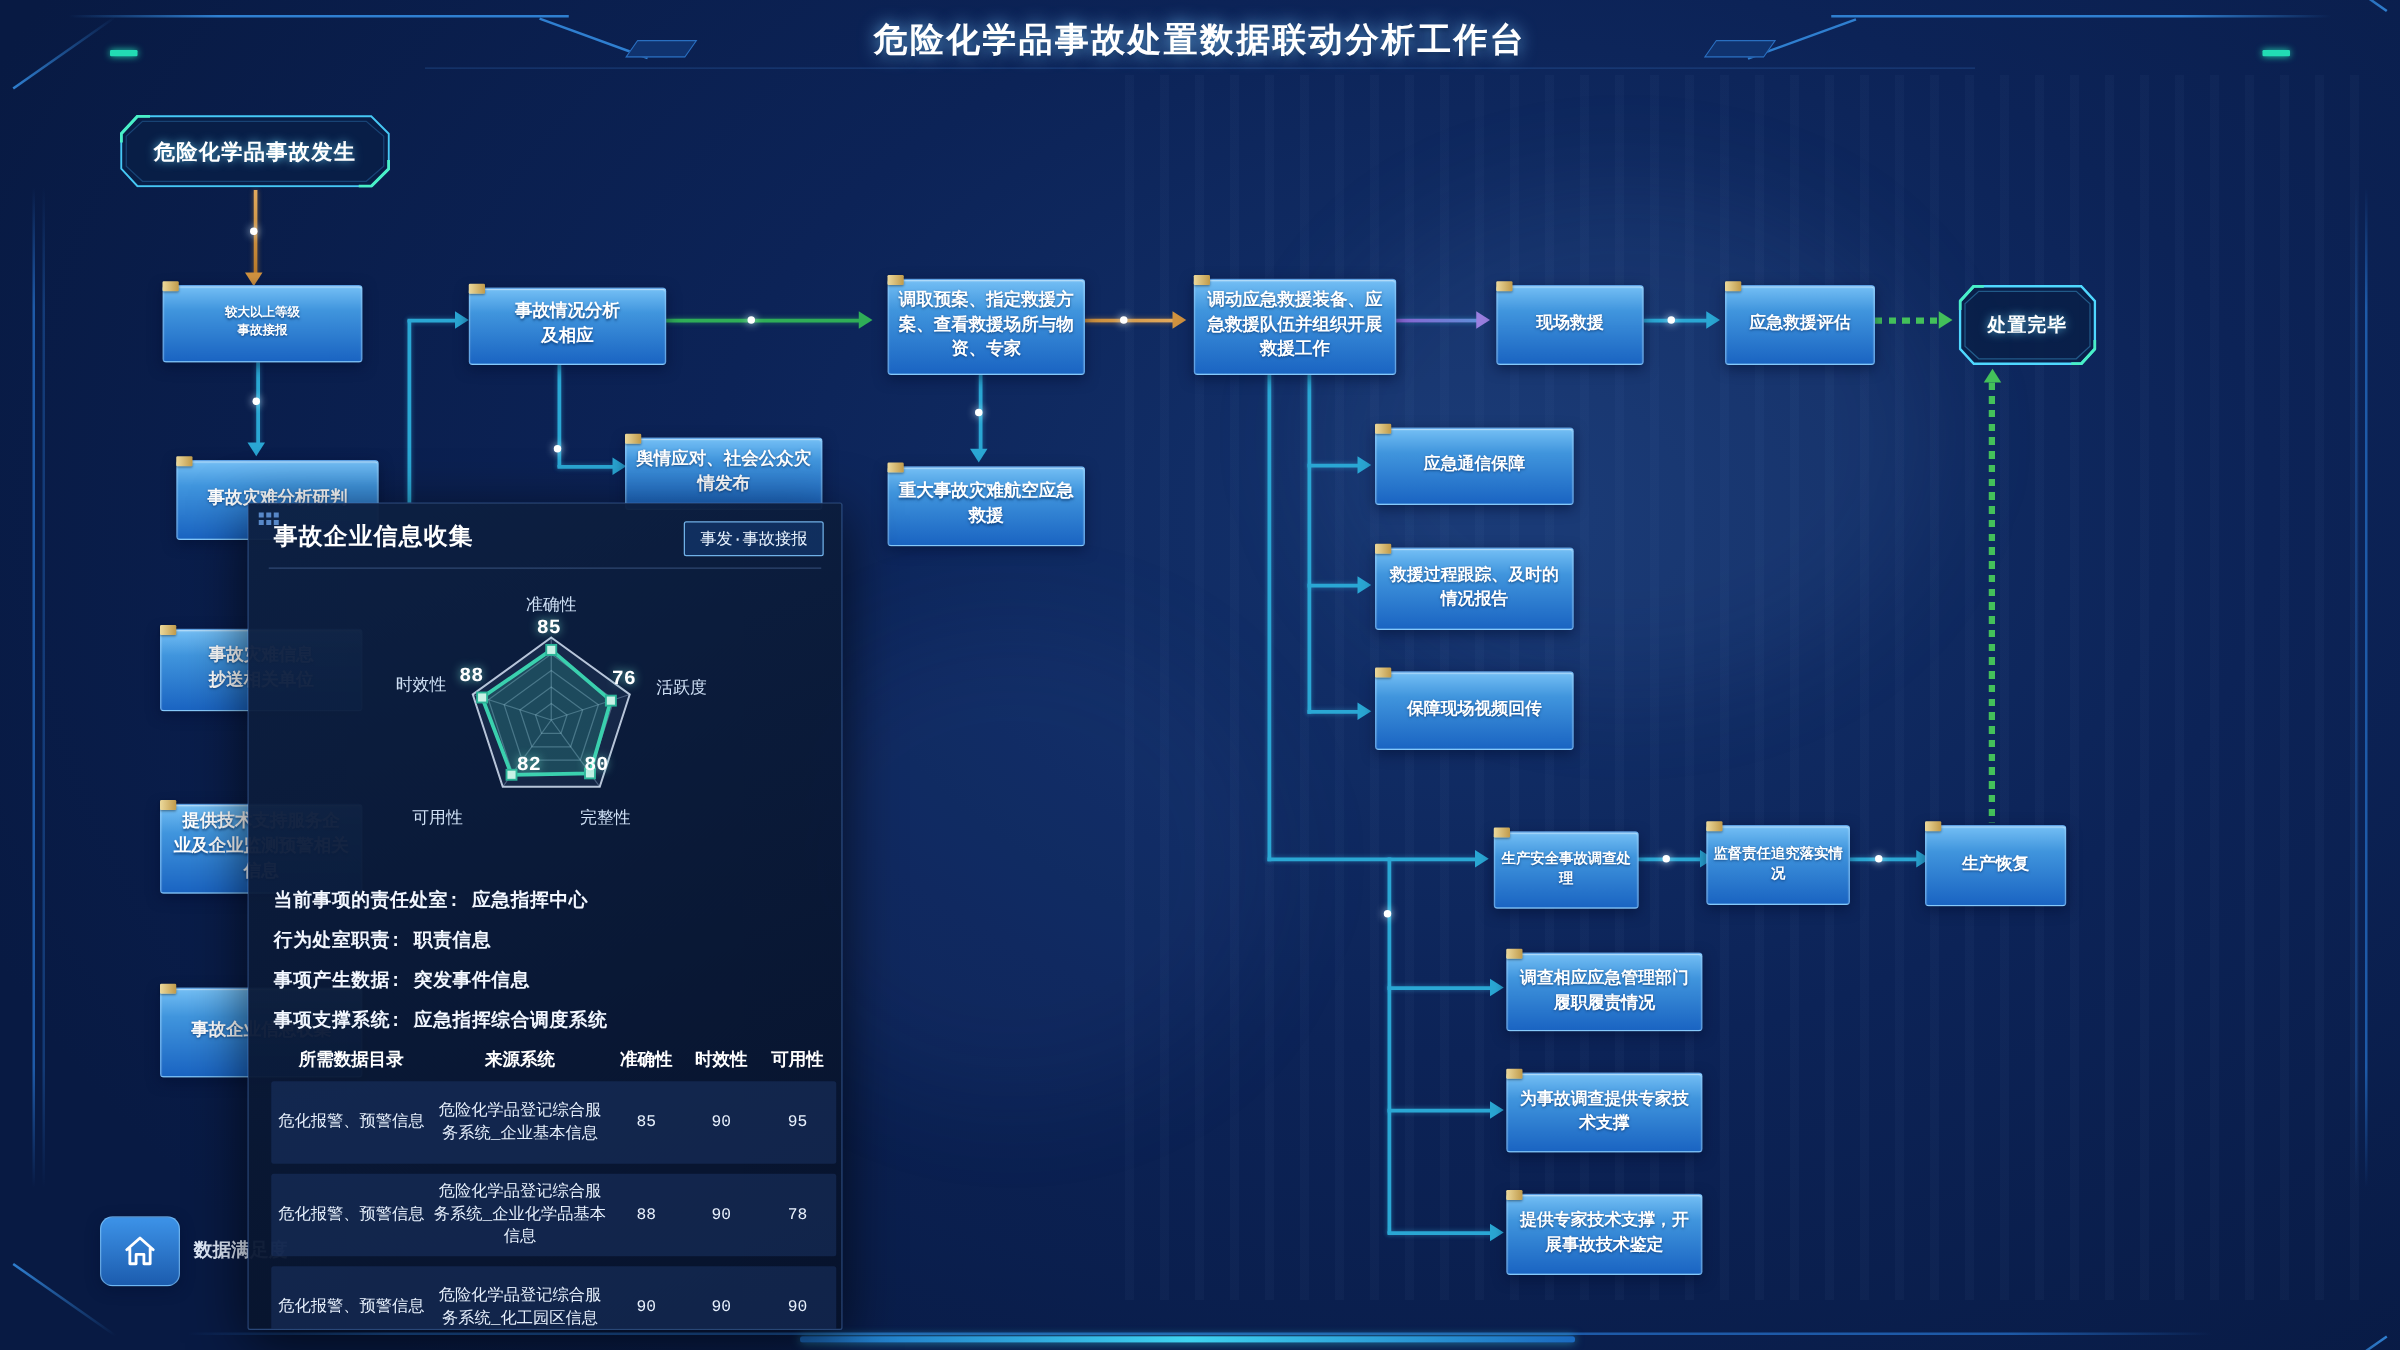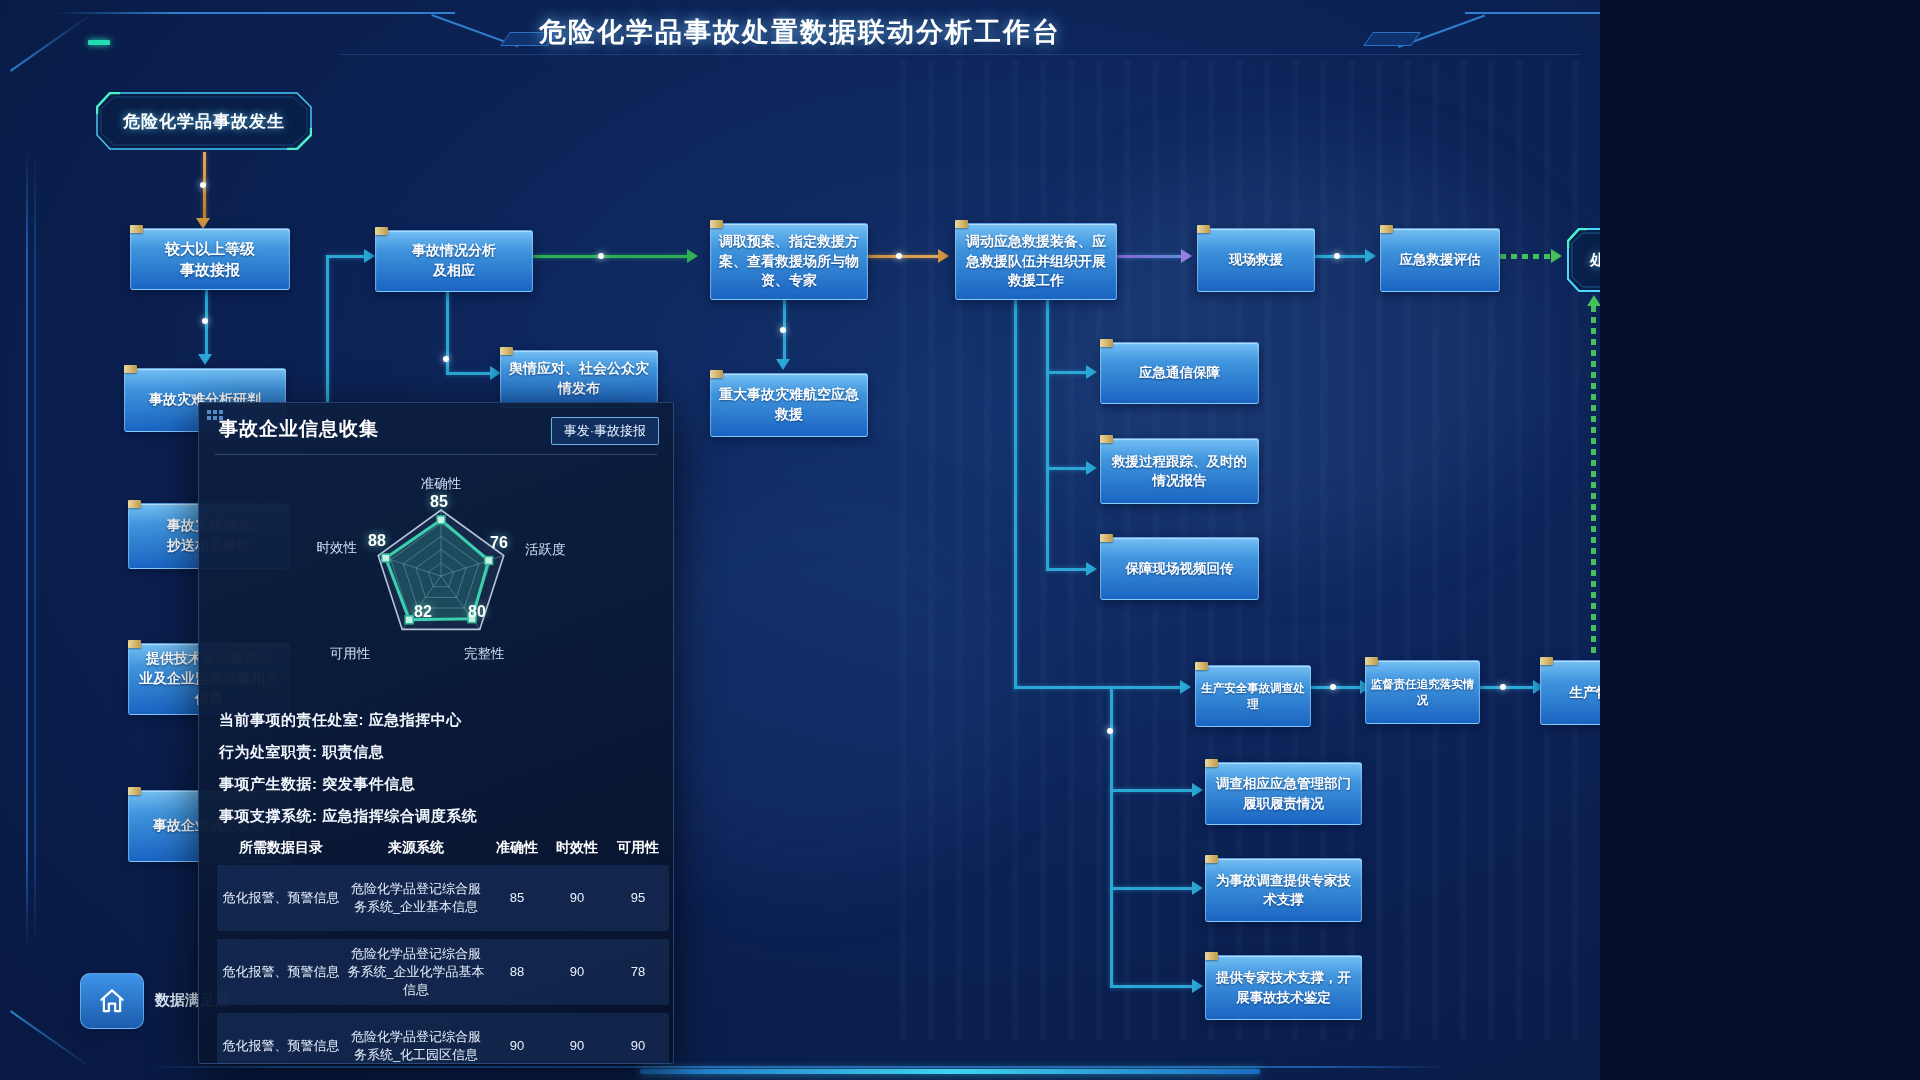--- a/index.html
+++ b/index.html
@@ -1,17 +1,17 @@
 <!DOCTYPE html>
 <html><head>
 <meta charset="utf-8">
 <style>
   html,body{margin:0;padding:0;background:#050f2b;}
-  #stage{position:relative;width:1600px;height:1080px;overflow:hidden;
-    font-family:Liberation Sans, sans-serif;
+  #stage{position:relative;width:1920px;height:1080px;overflow:hidden;
+    font-family:Liberation Mono, monospace;
     background:radial-gradient(1300px 900px at 62% 38%, #14336e 0%, #0c2357 48%, #081a43 100%);}
   
   .streaks{position:absolute;left:900px;top:60px;width:1000px;height:980px;z-index:0;opacity:.55;
     background:repeating-linear-gradient(90deg, rgba(150,185,235,.06) 0 7px, rgba(20,40,90,0) 7px 28px);}
   .glow{position:absolute;border-radius:50%;filter:blur(40px);z-index:0;}
   
   .rail{position:absolute;top:150px;bottom:130px;width:2px;z-index:1;
     background:linear-gradient(180deg,transparent,#1e5aa8 12%,#1e5aa8 88%,transparent);}
   .topline{position:absolute;height:2px;z-index:1;}
   .slant{position:absolute;height:2px;background:#2f7fd0;z-index:1;}
@@ -28,21 +28,21 @@
   
   .node{position:absolute;z-index:3;border-radius:3px;display:flex;align-items:center;justify-content:center;
     text-align:center;color:#fff;font-weight:bold;font-size:14px;line-height:1.42;cursor:pointer;
     background:linear-gradient(180deg,#74bff5 0%,#4095dd 32%,#1a64c2 100%);
     border:1px solid rgba(150,210,255,.55);
     box-shadow:0 3px 10px rgba(0,15,50,.55), inset 0 1px 1px rgba(255,255,255,.5);
     text-shadow:0 1px 2px rgba(0,40,90,.65);}
   .node .nl{white-space:pre-line;padding:0 4px;}
   .node .fold{position:absolute;left:-1px;top:-4px;width:13px;height:8px;border-radius:1px;
     background:linear-gradient(90deg,#ecd99c,#c09a4a);box-shadow:0 1px 2px rgba(0,0,0,.4);}
-  .fs15{font-size:15px}.fs135{font-size:13.5px}.fs115{font-size:11.5px}
+  .fs15{font-size:10px}.fs135{font-size:13.5px}.fs115{font-size:11.5px}
   
   .hexnode{position:absolute;z-index:3;cursor:pointer;border-radius:11px;}
   .hexnode svg{position:absolute;left:0;top:0;}
   .hexnode .hexlabel{position:absolute;left:0;top:0;width:100%;height:100%;display:flex;align-items:center;justify-content:center;
     color:#fff;font-weight:bold;font-size:17px;letter-spacing:1px;text-shadow:0 0 8px rgba(110,220,255,.8);}
   
   .ln{position:absolute;z-index:2;background:#2aa7d4;box-shadow:0 0 4px rgba(60,180,230,.45);}
   .ln.h{height:3px}.ln.v{width:3px}
   .ln.orange{background:linear-gradient(180deg,#e2aa5e,#b87827);box-shadow:0 0 4px rgba(220,150,60,.5)}
   .ln.h.orange{background:linear-gradient(90deg,#c98c3a,#e2aa5e)}
@@ -191,21 +191,21 @@
       <polyline points="215,36 215,43 201,57 191,57" fill="none" stroke="#49f0c8" stroke-width="2.5"></polyline>
     </svg>
     <span class="hexlabel">危险化学品事故发生</span>
   </div>
 
   <div class="node fs15" style="left:130px;top:228px;width:158px;height:60px">
       <i class="fold"></i>
       <span class="nl">较大以上等级
 事故接报</span>
     </div>
-  <div class="node" style="left:124px;top:368px;width:160px;height:62px">
+  <div class="node" style="left:141px;top:368px;width:160px;height:62px">
       <i class="fold"></i>
       <span class="nl">事故灾难分析研判</span>
     </div>
   <div class="node" style="left:128px;top:503px;width:160px;height:64px">
       <i class="fold"></i>
       <span class="nl">事故灾难信息
 抄送相关单位</span>
     </div>
   <div class="node" style="left:128px;top:643px;width:160px;height:70px">
       <i class="fold"></i>

